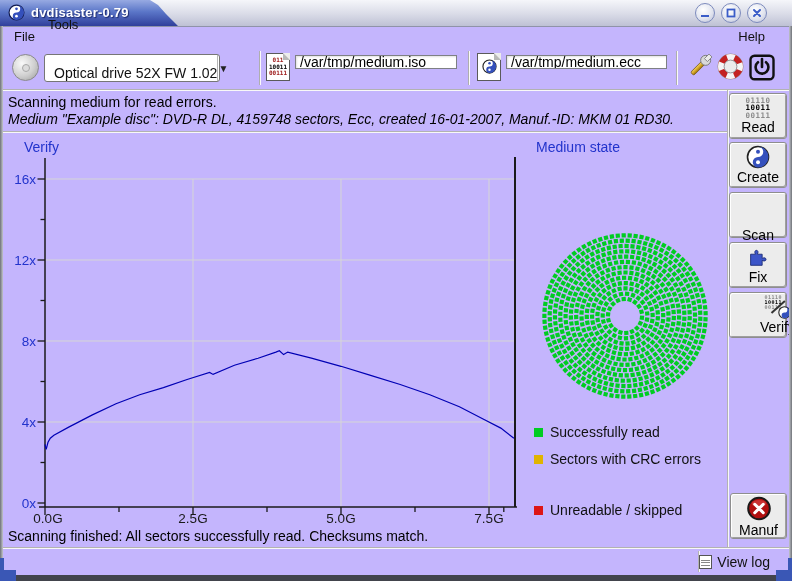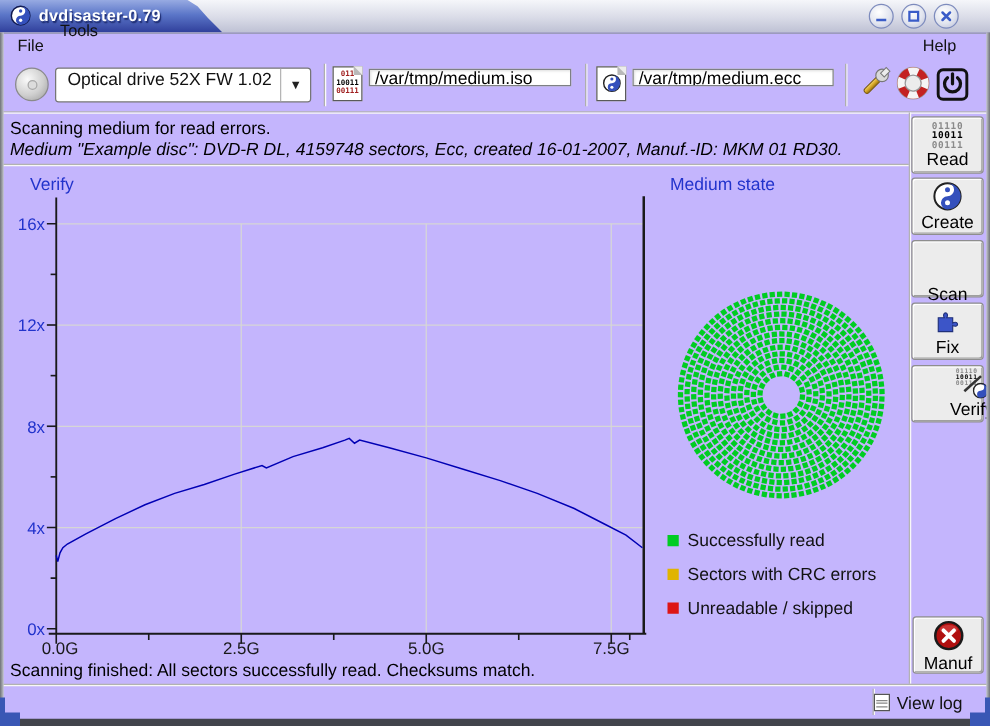--- a/index.html
+++ b/index.html
@@ -18,22 +18,22 @@
   .title-text{position:absolute;left:31px;top:5px;font-size:13px;font-weight:bold;
     color:#fff;text-shadow:1px 1px 1px #1c2a6e;letter-spacing:.2px;}
   .winbtn{position:absolute;top:3px;width:20px;height:20px;border-radius:50%;
     box-sizing:border-box;border:1px solid #7d8bbd;
     background:radial-gradient(circle at 40% 32%,#ffffff,#e2e5ef 55%,#b9bed6);}
   .winbtn svg{position:absolute;left:2px;top:2px;}
 
   
   .menu-item{position:absolute;height:20px;line-height:20px;font-size:13px;padding:0 5px;}
   .vsep-t{position:absolute;width:0;height:34px;border-left:1px solid #aeaeae;border-right:1px solid #fafafa;}
-  .combo{position:absolute;left:44px;top:54px;width:205px;height:28px;background:#fff;
-    border:1px solid #767676;border-radius:3px;box-sizing:border-box;display:flex;align-items:flex-start;
+  .combo{position:absolute;left:44px;top:54px;width:176px;height:28px;background:#fff;
+    border:1px solid #767676;border-radius:3px;box-sizing:border-box;display:flex;align-items:flex-end;
     box-shadow:inset 0 1px 0 #fff;}
   .combo-text{flex:1;font-size:14px;padding-left:9px;white-space:nowrap;}
   .combo-arrow{width:23px;align-self:stretch;border-left:1px solid #b5b5b5;display:flex;
     align-items:center;justify-content:center;font-size:10px;color:#222;}
   .tinput{position:absolute;height:14px;box-sizing:border-box;border:1px solid #7e8084;
     background:#fff;font-family:"Liberation Sans",sans-serif;font-size:14px;color:#000;
     padding:0 4px;box-shadow:inset 1px 1px 2px rgba(0,0,0,.12);}
   .doc{position:absolute;width:24px;height:28px;background:#fff;border:1px solid #5a5a5a;
     box-sizing:border-box;text-align:center;}
   .doc .fold{position:absolute;top:-1px;right:-1px;width:0;height:0;
@@ -903,21 +903,21 @@
     </svg>
 
   <div class="legend-row" style="top:424px;">
     <span class="legend-swatch" style="background: rgb(0, 204, 34);"></span>
     <span>Successfully read</span>
   </div>
   <div class="legend-row" style="top:451px;">
     <span class="legend-swatch" style="background: rgb(224, 180, 0);"></span>
     <span>Sectors with CRC errors</span>
   </div>
-  <div class="legend-row" style="top:478px;">
+  <div class="legend-row" style="top:502px;">
     <span class="legend-swatch" style="background: rgb(221, 21, 21);"></span>
     <span>Unreadable / skipped</span>
   </div>
 
   <div class="sbtn" style="top:93px;">
     <div class="bindigits" style="text-align:center;">
       <div class="r-dim">01110</div>
       <div class="r-strong">10011</div>
       <div class="r-dim">00111</div>
     </div>

